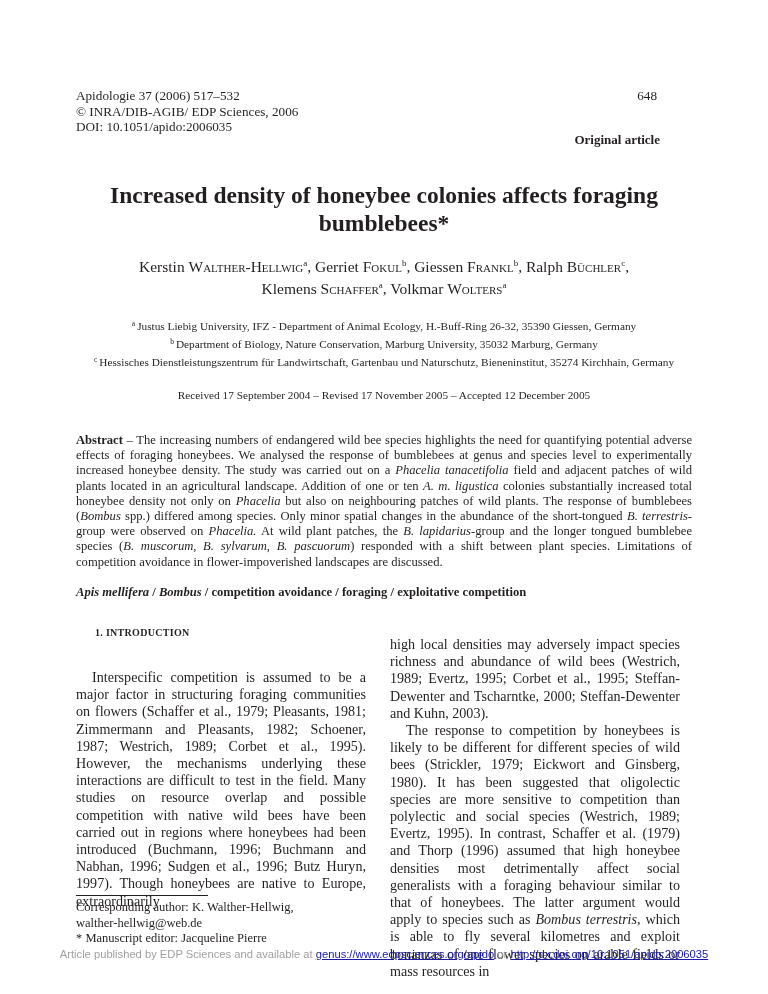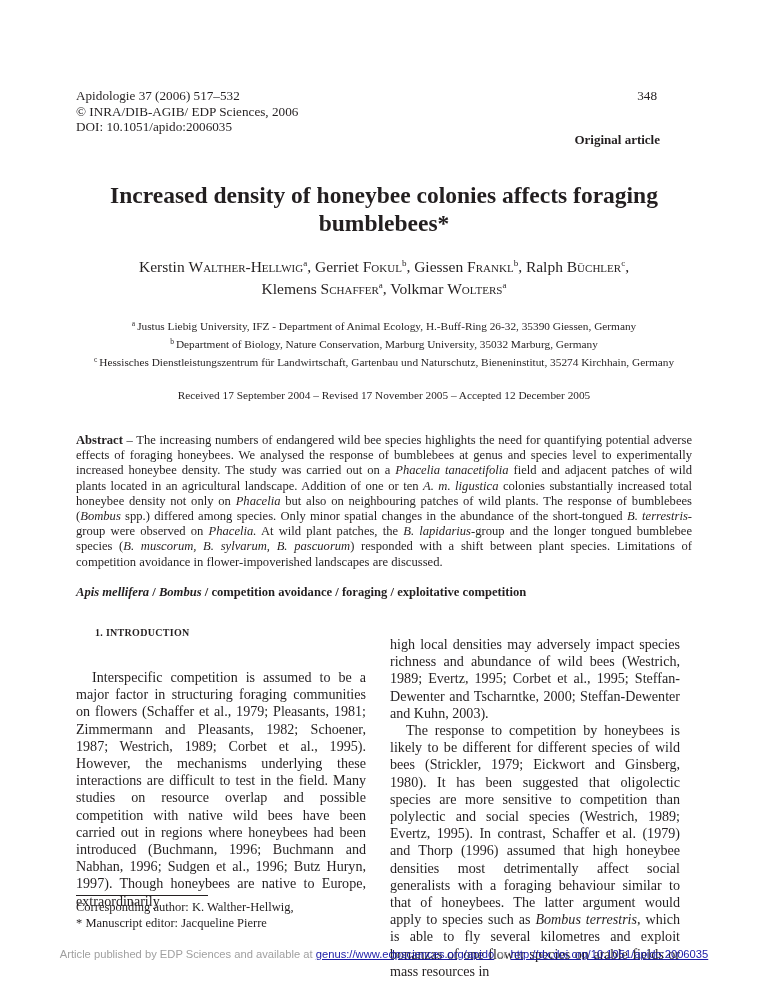--- a/index.html
+++ b/index.html
@@ -55,21 +55,21 @@
     i { font-style: italic; }
   </style>
 </head>
 <body>
 
 <div class="abs header-left">
   <div>Apidologie 37 (2006) 517–532</div>
   <div>© INRA/DIB-AGIB/ EDP Sciences, 2006</div>
   <div>DOI: 10.1051/apido:2006035</div>
 </div>
-<div class="abs page-num">348</div>
+<div class="abs page-num">648</div>
 <div class="abs article-type">Original article</div>
 
 <div class="abs title">
   <div>Increased density of honeybee colonies affects foraging</div>
   <div>bumblebees*</div>
 </div>
 
 <div class="abs authors">
   <div>
     <span>Kerstin</span> <span class="sc">Walther-Hellwig</span><sup>a</sup>,
@@ -102,18 +102,19 @@
 </div>
 
 <div class="abs col col-right">
   <p>high local densities may adversely impact species richness and abundance of wild bees (Westrich, 1989; Evertz, 1995; Corbet et al., 1995; Steffan-Dewenter and Tscharntke, 2000; Steffan-Dewenter and Kuhn, 2003).</p>
   <p class="indent"><span>The response to competition by honeybees is likely to be different for different species of wild bees (Strickler, 1979; Eickwort and Ginsberg, 1980). It has been suggested that oligolectic species are more sensitive to competition than polylectic and social species (Westrich, 1989; Evertz, 1995). In contrast, Schaffer et al. (1979) and Thorp (1996) assumed that high honeybee densities most detrimentally affect social generalists with a foraging behaviour similar to that of honeybees. The latter argument would apply to species such as </span><i>Bombus terrestris</i><span>, which is able to fly several kilometres and exploit bonanzas of one flower species on arable fields or mass resources in</span></p>
 </div>
 
 <div class="abs footnote-rule"></div>
 <div class="abs footnotes">
   <div>Corresponding author: K. Walther-Hellwig,</div>
+  <div>walther-hellwig@web.de</div>
   <div>* Manuscript editor: Jacqueline Pierre</div>
 </div>
 
 <div class="abs footer">
   <span>Article published by EDP Sciences and available at </span><a>genus://www.edpsciences.org/apido</a><span> or </span><a>http://dx.doi.org/10.1051/apido:2006035</a>
 </div>
 
 </body></html>

